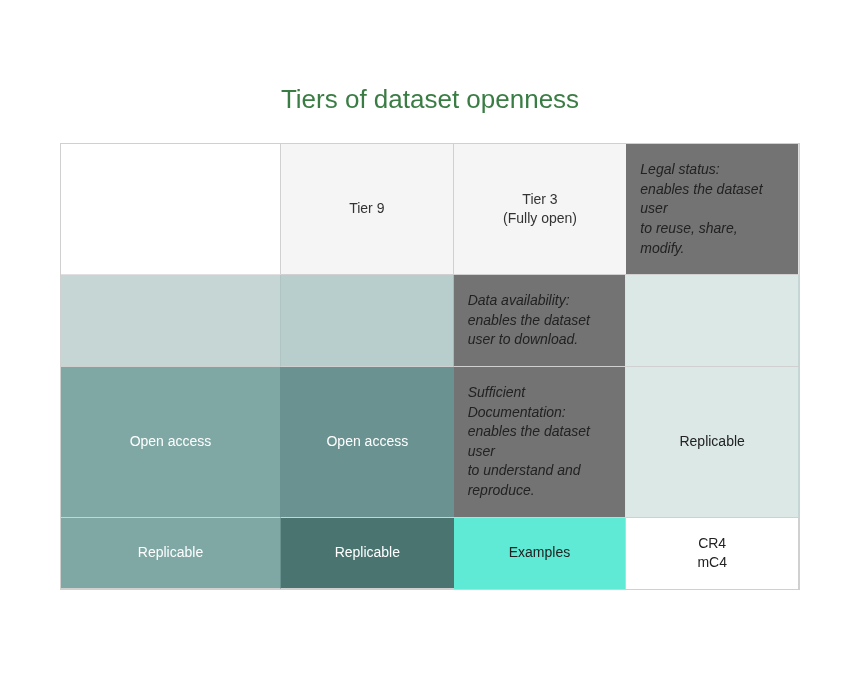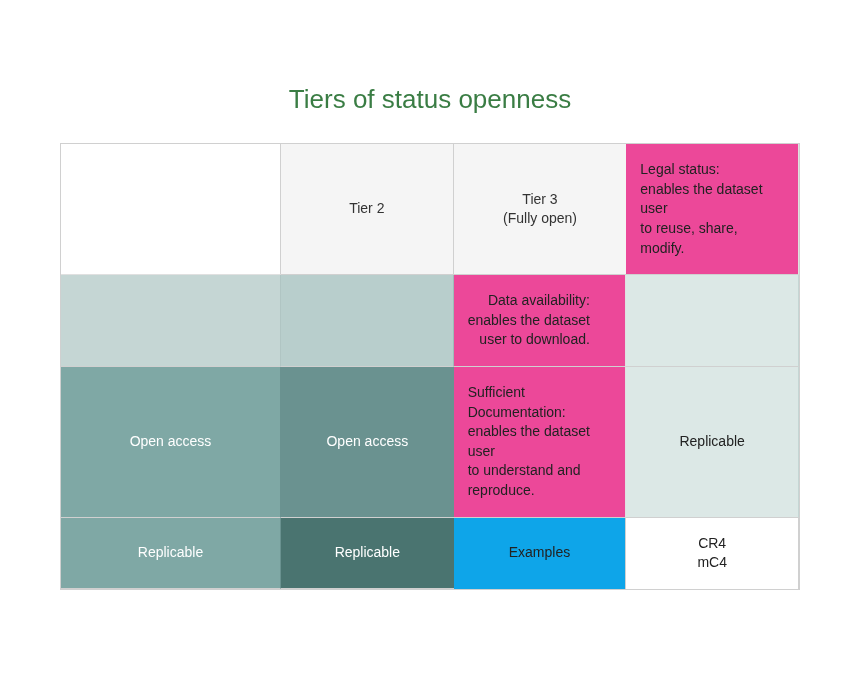--- a/index.html
+++ b/index.html
@@ -36,23 +36,24 @@
       align-items: center;
       justify-content: center;
       text-align: center;
       font-size: 14px;
       color: #222;
       line-height: 1.4;
     }
     .cell-label {
       justify-content: flex-start;
       text-align: left;
-      background: #ec4899;
+      background: #737373;
       border-bottom: 1px solid #e0e0e0;
       border-right: 1px solid #e0e0e0;
+      font-style: italic;
     }
     .header-empty {
       background: #ffffff;
       border-bottom: 1px solid #e0e0e0;
       border-right: 1px solid #d0d0d0;
     }
     .header-cell {
       background: #f5f5f5;
       font-size: 14px;
       color: #333;
@@ -103,55 +104,55 @@
       border-bottom: 1px solid #567a78;
       color: #fff;
     }
     .tier3-doc {
       background: #4a7470;
       border-bottom: 1px solid #3a6260;
       color: #fff;
     }
     
     .examples-label {
-      background: #0ea5e9;
+      background: #5eead4;
       border-right: 1px solid #d0d0d0;
     }
     .examples-cell {
       background: #ffffff;
       border-right: 1px solid #d0d0d0;
     }
     
     .row-sep {
       border-bottom: 1px solid #d0d0d0;
     }
     .last-col {
       border-right: none !important;
     }
   </style>
 </head>
 <body>
 
 <div class="container">
-  <h1 class="page-title" style="color: rgb(58, 125, 68);">Tiers of status openness</h1>
+  <h1 class="page-title" style="color: rgb(58, 125, 68);">Tiers of dataset openness</h1>
 
   <div class="grid">
 
     <div class="cell header-empty"></div>
-    <div class="cell header-cell">Tier 2</div>
+    <div class="cell header-cell">Tier 9</div>
     <div class="cell header-cell last-col" style="white-space: pre-line;">Tier 3
 (Fully open)</div>
 
     <div class="cell cell-label row-sep" style="white-space: pre-line;">Legal status:
 enables the dataset user
 to reuse, share, modify.</div>
     <div class="cell tier1-legal row-sep"></div>
     <div class="cell tier2-legal row-sep"></div>
 
-    <div class="cell cell-label row-sep" style="white-space: pre-line; text-align: right;">Data availability:
+    <div class="cell cell-label row-sep" style="white-space: pre-line;">Data availability:
 enables the dataset
 user to download.</div>
     <div class="cell tier1-data row-sep"></div>
     <div class="cell tier2-data row-sep">Open access</div>
     <div class="cell tier3-data row-sep last-col">Open access</div>
 
     <div class="cell cell-label row-sep" style="white-space: pre-line;">Sufficient Documentation:
 enables the dataset user
 to understand and reproduce.</div>
     <div class="cell tier1-doc row-sep">Replicable</div>

